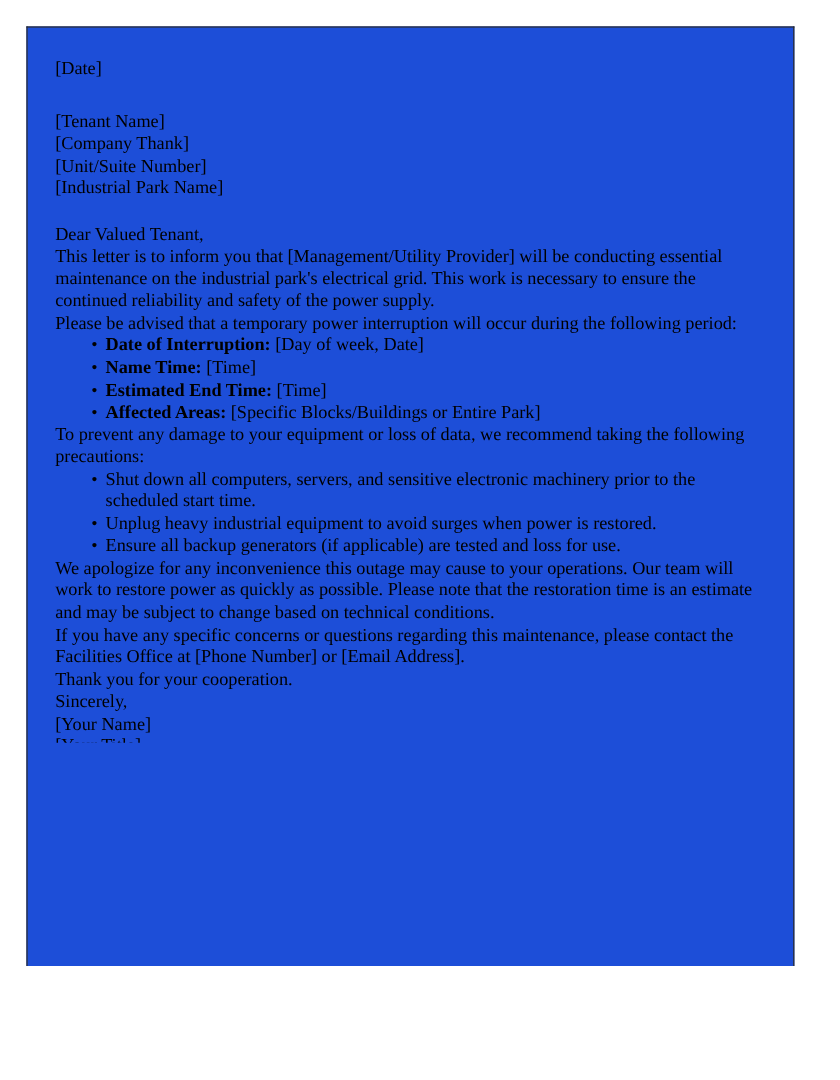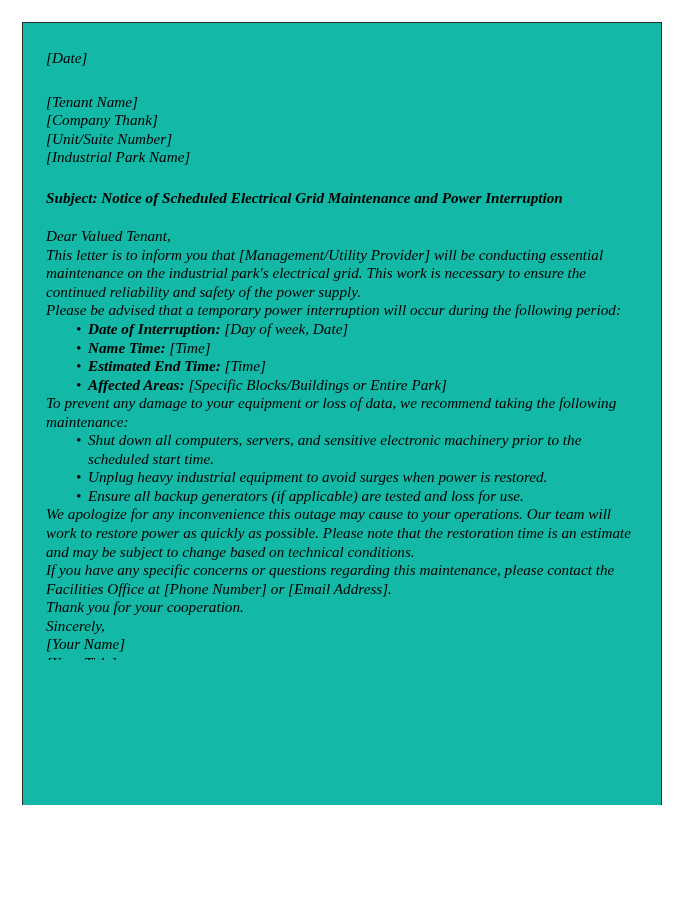--- a/index.html
+++ b/index.html
@@ -18,23 +18,22 @@
   
   .page-sheet {
     position: absolute;
     left: 22px;
     top: 22px;
     width: 640px;
     height: 783px;
     border: 1px solid #2b2b2b;
     border-bottom: none;
     box-sizing: border-box;
-    background: #14b8a6;
+    background: #1d4ed8;
     overflow: hidden;
-    font-style: italic;
   }
 
   .page-body {
     position: absolute;
     left: 23px;
     top: 0px;
     width: 590px;
   }
 
   .letter-block {
@@ -97,21 +96,20 @@
       <span class="addr-line">[Date]</span>
     </div>
 
     <div class="blk-address">
       <span class="addr-line">[Tenant Name]</span>
       <span class="addr-line">[Company Thank]</span>
       <span class="addr-line">[Unit/Suite Number]</span>
       <span class="addr-line">[Industrial Park Name]</span>
     </div>
 
-    <div class="blk-subject">Subject: Notice of Scheduled Electrical Grid Maintenance and Power Interruption</div>
 
     <div class="blk-greeting">Dear Valued Tenant,</div>
 
     <p class="para blk-para">This letter is to inform you that [Management/Utility Provider] will be conducting essential maintenance on the industrial park's electrical grid. This work is necessary to ensure the continued reliability and safety of the power supply.</p>
 
     <p class="para blk-para">Please be advised that a temporary power interruption will occur during the following period:</p>
 
     <ul class="bullets blk-list">
       <li>
         <span class="lbl-bold">Date of Interruption:</span>
@@ -124,21 +122,21 @@
       <li>
         <span class="lbl-bold">Estimated End Time:</span>
         <span>[Time]</span>
       </li>
       <li>
         <span class="lbl-bold">Affected Areas:</span>
         <span>[Specific Blocks/Buildings or Entire Park]</span>
       </li>
     </ul>
 
-    <p class="para blk-para">To prevent any damage to your equipment or loss of data, we recommend taking the following maintenance:</p>
+    <p class="para blk-para">To prevent any damage to your equipment or loss of data, we recommend taking the following precautions:</p>
 
     <ul class="bullets blk-list">
       <li>Shut down all computers, servers, and sensitive electronic machinery prior to the scheduled start time.</li>
       <li>Unplug heavy industrial equipment to avoid surges when power is restored.</li>
       <li>Ensure all backup generators (if applicable) are tested and loss for use.</li>
     </ul>
 
     <p class="para blk-para">We apologize for any inconvenience this outage may cause to your operations. Our team will work to restore power as quickly as possible. Please note that the restoration time is an estimate and may be subject to change based on technical conditions.</p>
 
     <p class="para blk-para">If you have any specific concerns or questions regarding this maintenance, please contact the Facilities Office at [Phone Number] or [Email Address].</p>

